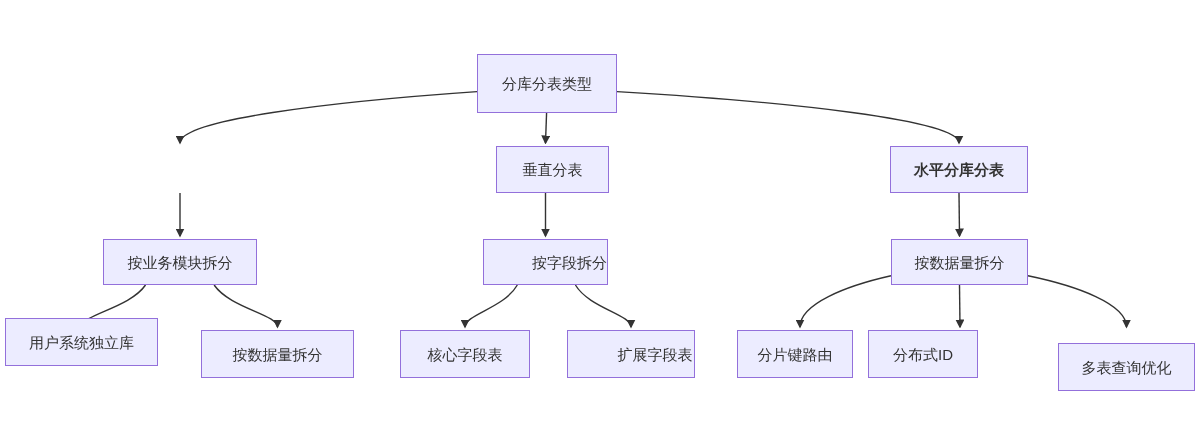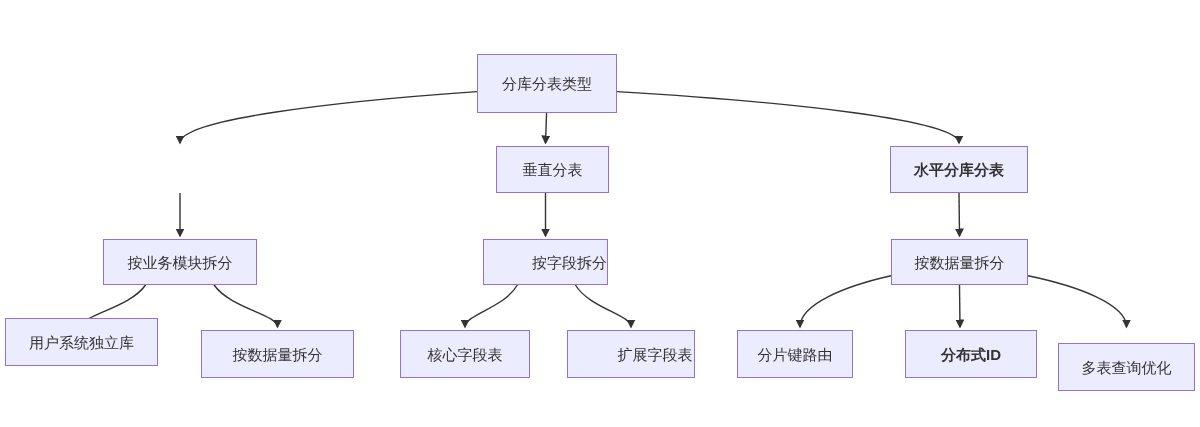--- a/index.html
+++ b/index.html
@@ -94,19 +94,19 @@
     </div>
     <div class="node" style="left: 400px; top: 330px; width: 130px; height: 48px; justify-content: center;">
       <span>核心字段表</span>
     </div>
     <div class="node" style="left: 567px; top: 330px; width: 128px; height: 48px; padding-left: 48px;">
       <span>扩展字段表</span>
     </div>
     <div class="node" style="left: 737px; top: 330px; width: 116px; height: 48px;">
       <span>分片键路由</span>
     </div>
-    <div class="node" style="left: 905px; top: 330px; width: 132px; height: 48px; font-weight: bold;">
+    <div class="node" style="left: 868px; top: 330px; width: 110px; height: 48px;">
       <span>分布式ID</span>
     </div>
     <div class="node" style="left: 1058px; top: 330px; width: 137px; height: 48px; margin-top: 13px;">
       <span>多表查询优化</span>
     </div>
   </div>
 
 </body></html>

